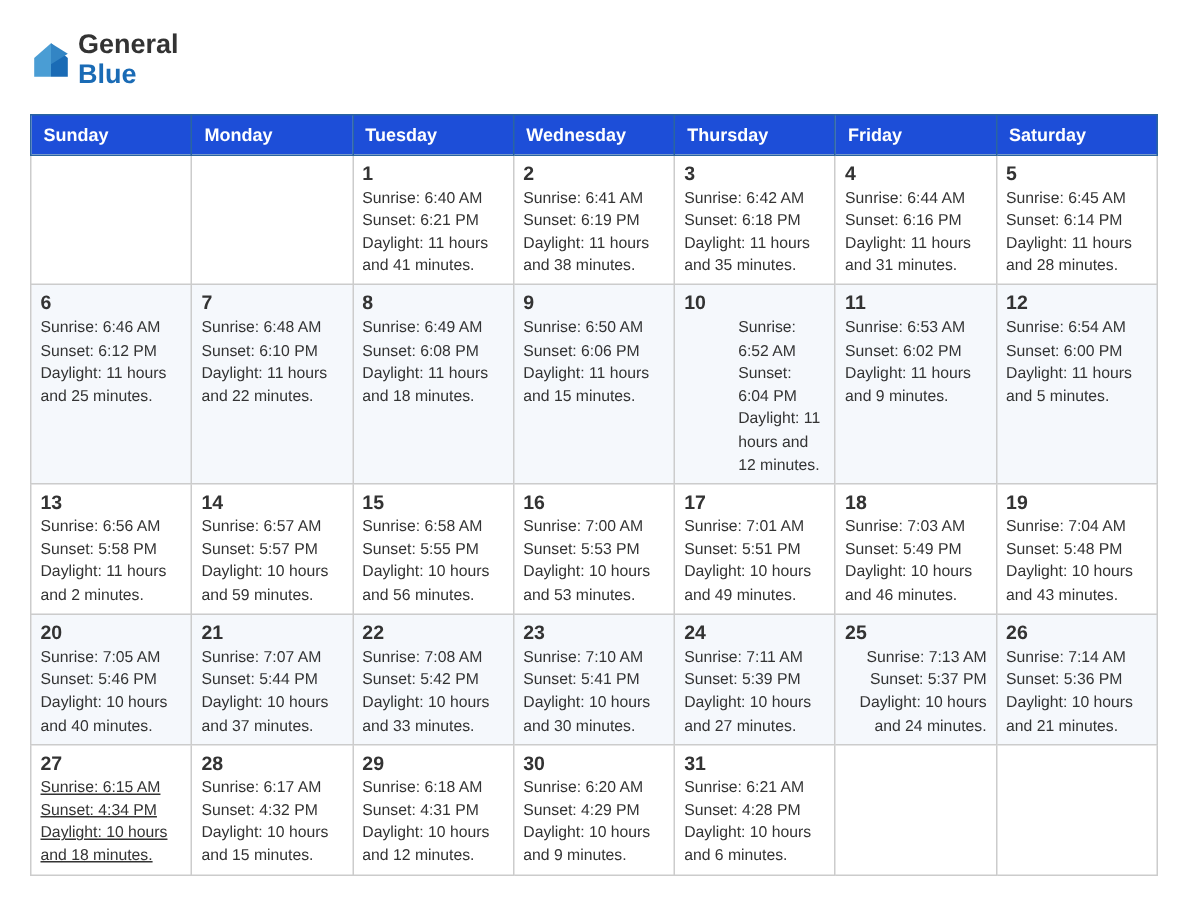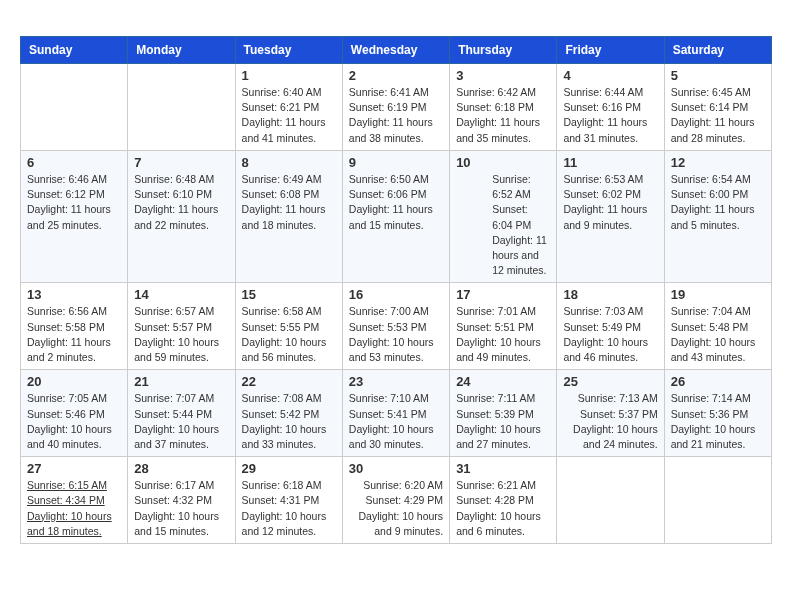--- a/index.html
+++ b/index.html
@@ -85,20 +85,31 @@
       color: #333;
     }
     .empty-cell {
       background: #fff !important;
     }
   </style>
 </head>
 <body>
 
 <div class="header">
+  <div class="logo">
+    <svg class="logo-icon" viewBox="0 0 40 40">
+      <polygon points="20,4 36,18 36,36 20,36 20,4" fill="#1a6bb5"></polygon>
+      <polygon points="20,4 4,18 4,36 20,36 20,4" fill="#4a9dd4"></polygon>
+      <polygon points="20,4 36,14 20,24" fill="#3385c4"></polygon>
+    </svg>
+    <div class="logo-text">
+      <div class="logo-general">General</div>
+      <div class="logo-blue">Blue</div>
+    </div>
+  </div>
   <div class="title-area">
   </div>
 </div>
 
 <table class="calendar">
   <thead>
     <tr>
     <th>Sunday</th>
         <th>Monday</th>
         <th>Tuesday</th>
@@ -289,21 +300,21 @@
 Daylight: 10 hours and 15 minutes.</div>
         </td>
         <td>
           <span class="day-num">29</span>
           <div class="day-info" style="white-space: pre-line;">Sunrise: 6:18 AM
 Sunset: 4:31 PM
 Daylight: 10 hours and 12 minutes.</div>
         </td>
         <td>
           <span class="day-num">30</span>
-          <div class="day-info" style="white-space: pre-line; text-align: right;">Sunrise: 6:20 AM
+          <div class="day-info" style="white-space: pre-line;">Sunrise: 6:20 AM
 Sunset: 4:29 PM
 Daylight: 10 hours and 9 minutes.</div>
         </td>
         <td>
           <span class="day-num">31</span>
           <div class="day-info" style="white-space: pre-line;">Sunrise: 6:21 AM
 Sunset: 4:28 PM
 Daylight: 10 hours and 6 minutes.</div>
         </td>
         <td class="empty-cell"></td>

